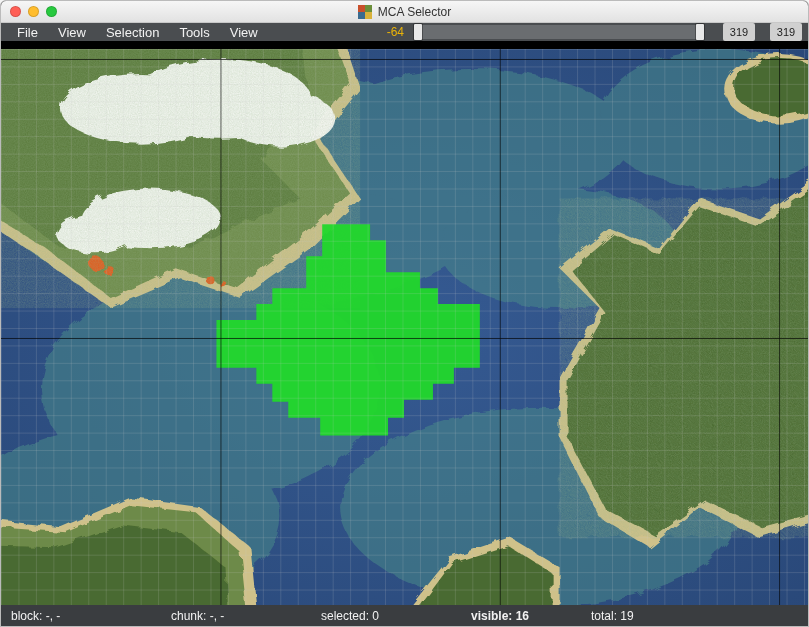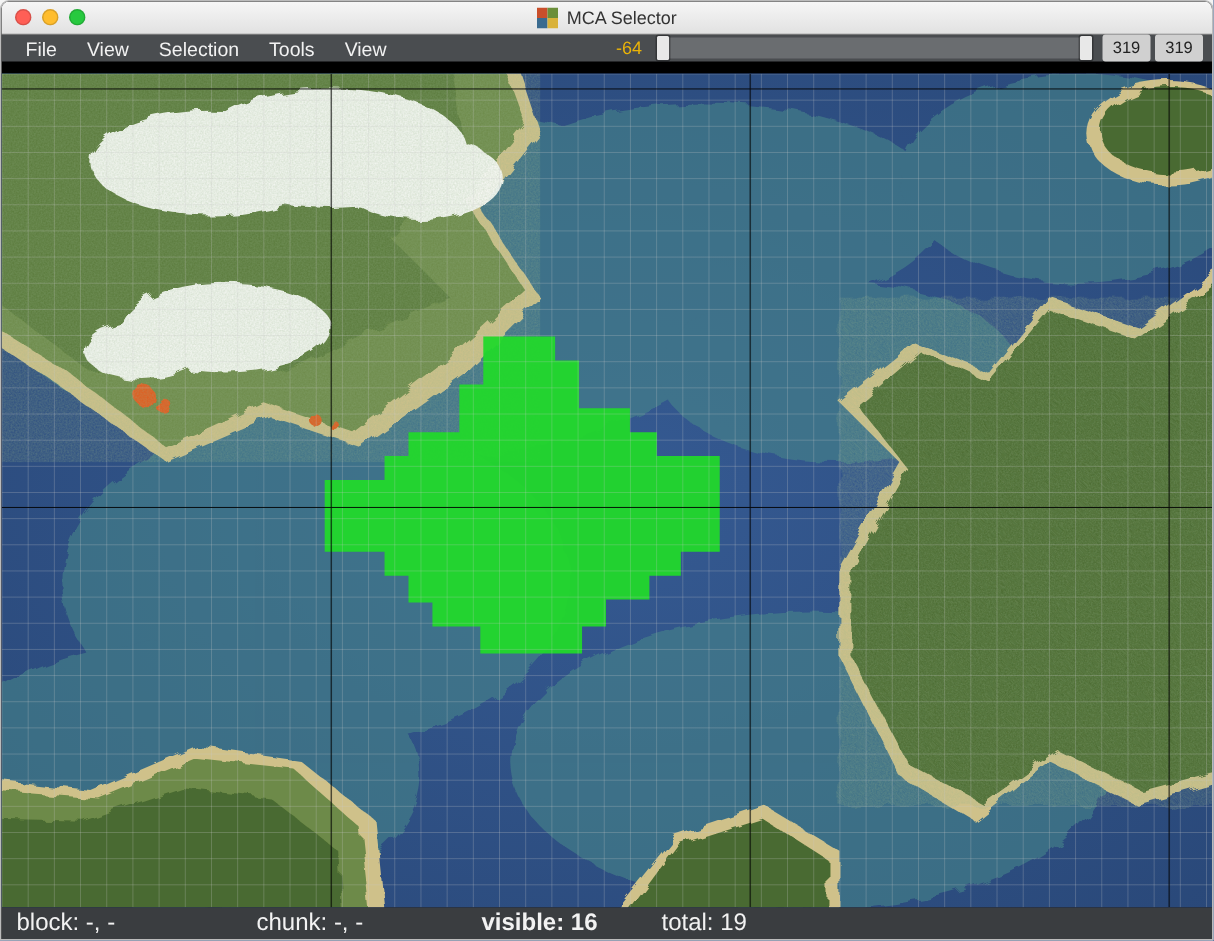--- a/index.html
+++ b/index.html
@@ -57,32 +57,32 @@
   }
   #yrange .handle{
     position:absolute;top:-1px;width:8px;height:16px;background:var(--rangehandle);
     border-radius:1px;box-shadow:0 0 0 1px rgba(0,0,0,.3);
   }
   #handle-lo{left:0;}
   #handle-hi{right:0;}
   .readout{
     width:32px;height:18px;background:var(--readout);color:#222;
     font-size:11px;display:flex;align-items:center;justify-content:center;
-    border-radius:2px;margin-left:3px;
+    border-radius:2px;margin-left:15px;
   }
   
   #viewport{
     position:absolute;left:0;right:0;top:48px;bottom:21px;
     background:var(--ocean);overflow:hidden;
   }
   #viewport svg{position:absolute;inset:0;width:100%;height:100%;}
   
   #statusbar{
     position:absolute;left:0;right:0;bottom:0;height:21px;
-    background:var(--statusbar);color:var(--menutext);font-size:16px;
+    background:var(--statusbar);color:var(--menutext);font-size:12px;
     display:flex;align-items:center;
   }
   .status-field{padding:0 10px;white-space:nowrap;}
   
   #sf-block  {flex:0 0 160px;}
   #sf-chunk  {flex:0 0 150px;}
   #sf-region {flex:0 0 160px;}
   #sf-sel    {flex:0 0 150px;}
   #sf-vis    {flex:0 0 120px;font-weight:bold;}
   #sf-total  {flex:1;text-align:left;}
@@ -229,17 +229,18 @@
         </pattern>
       </defs>
       <rect x="0" y="0" width="809" height="558" fill="url(#chunkgrid)"></rect>
       <rect x="0" y="0" width="809" height="558" fill="url(#regiongrid)"></rect>
     </svg>
   </div>
 
   <div id="statusbar">
     <div class="status-field" id="sf-block">block: -, -</div>
     <div class="status-field" id="sf-chunk">chunk: -, -</div>
+    <div class="status-field" id="sf-sel">selected: 0</div>
     <div class="status-field" id="sf-vis">visible: 16</div>
     <div class="status-field" id="sf-total">total: 19</div>
   </div>
 
 </div>
 
 </body></html>

